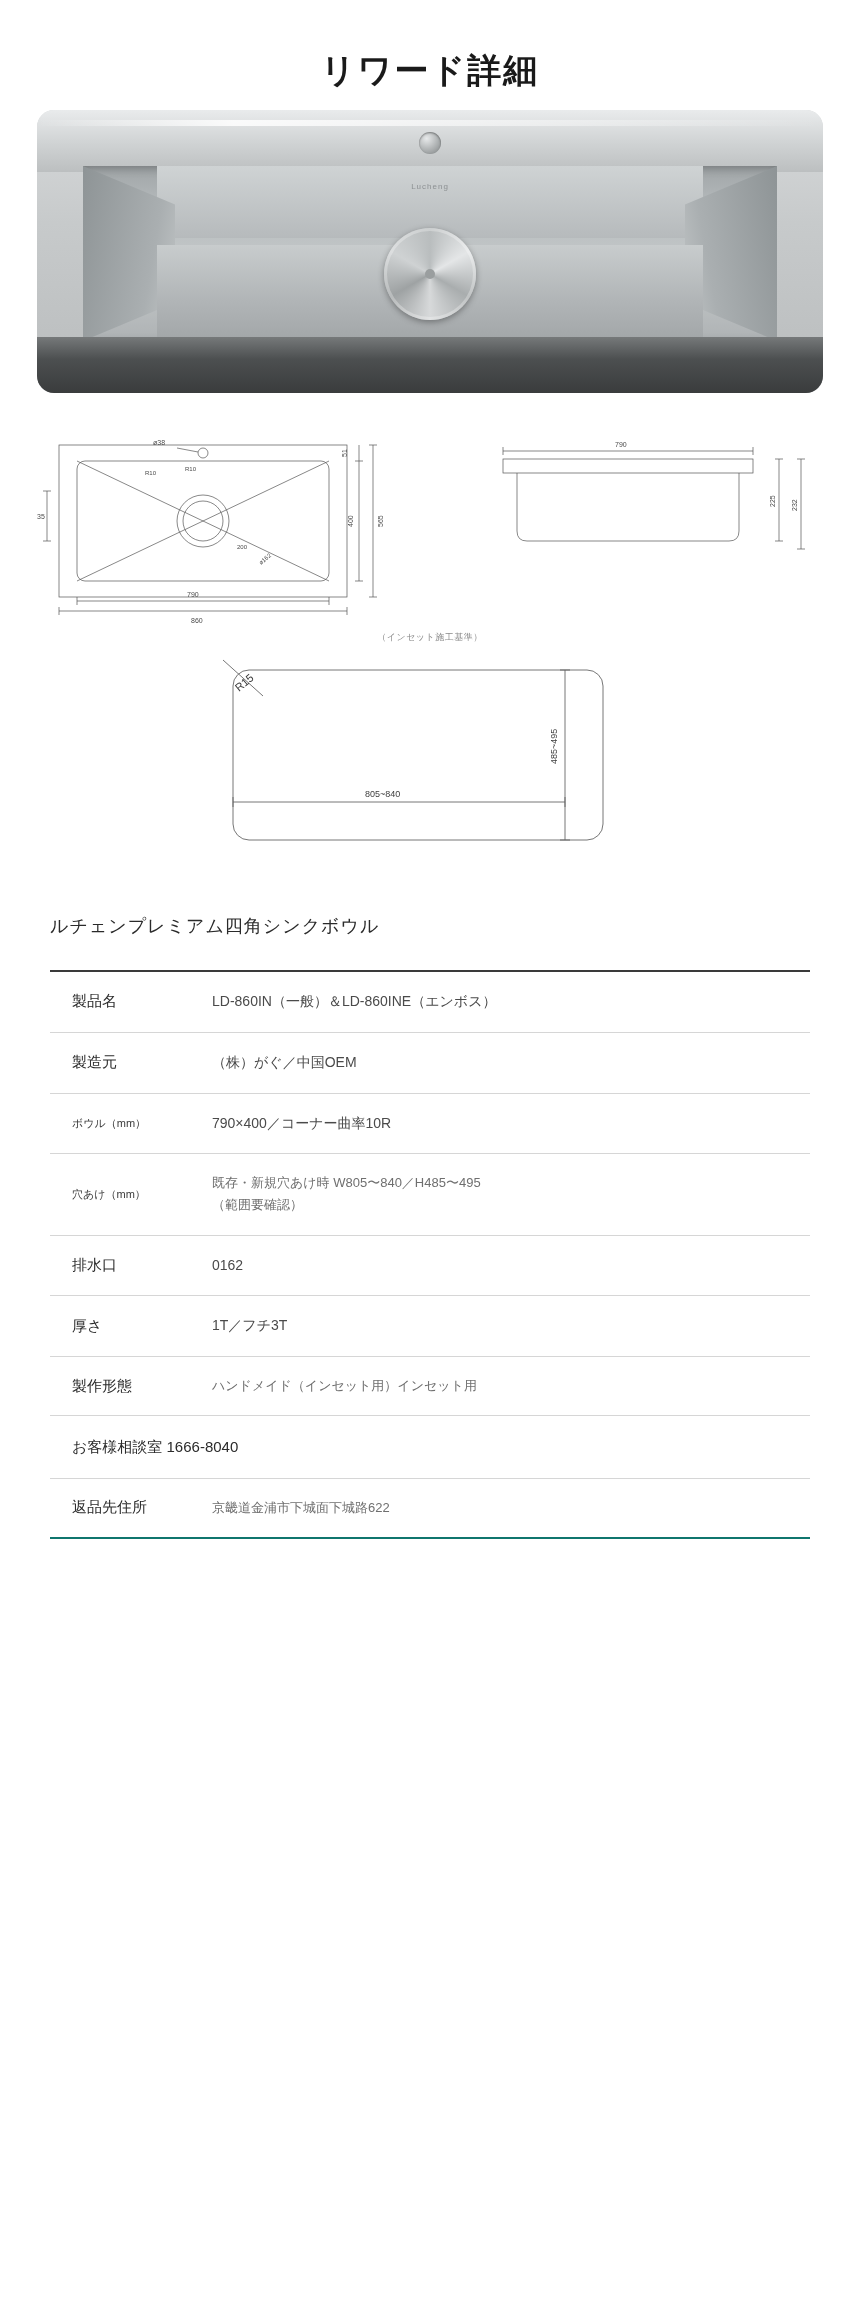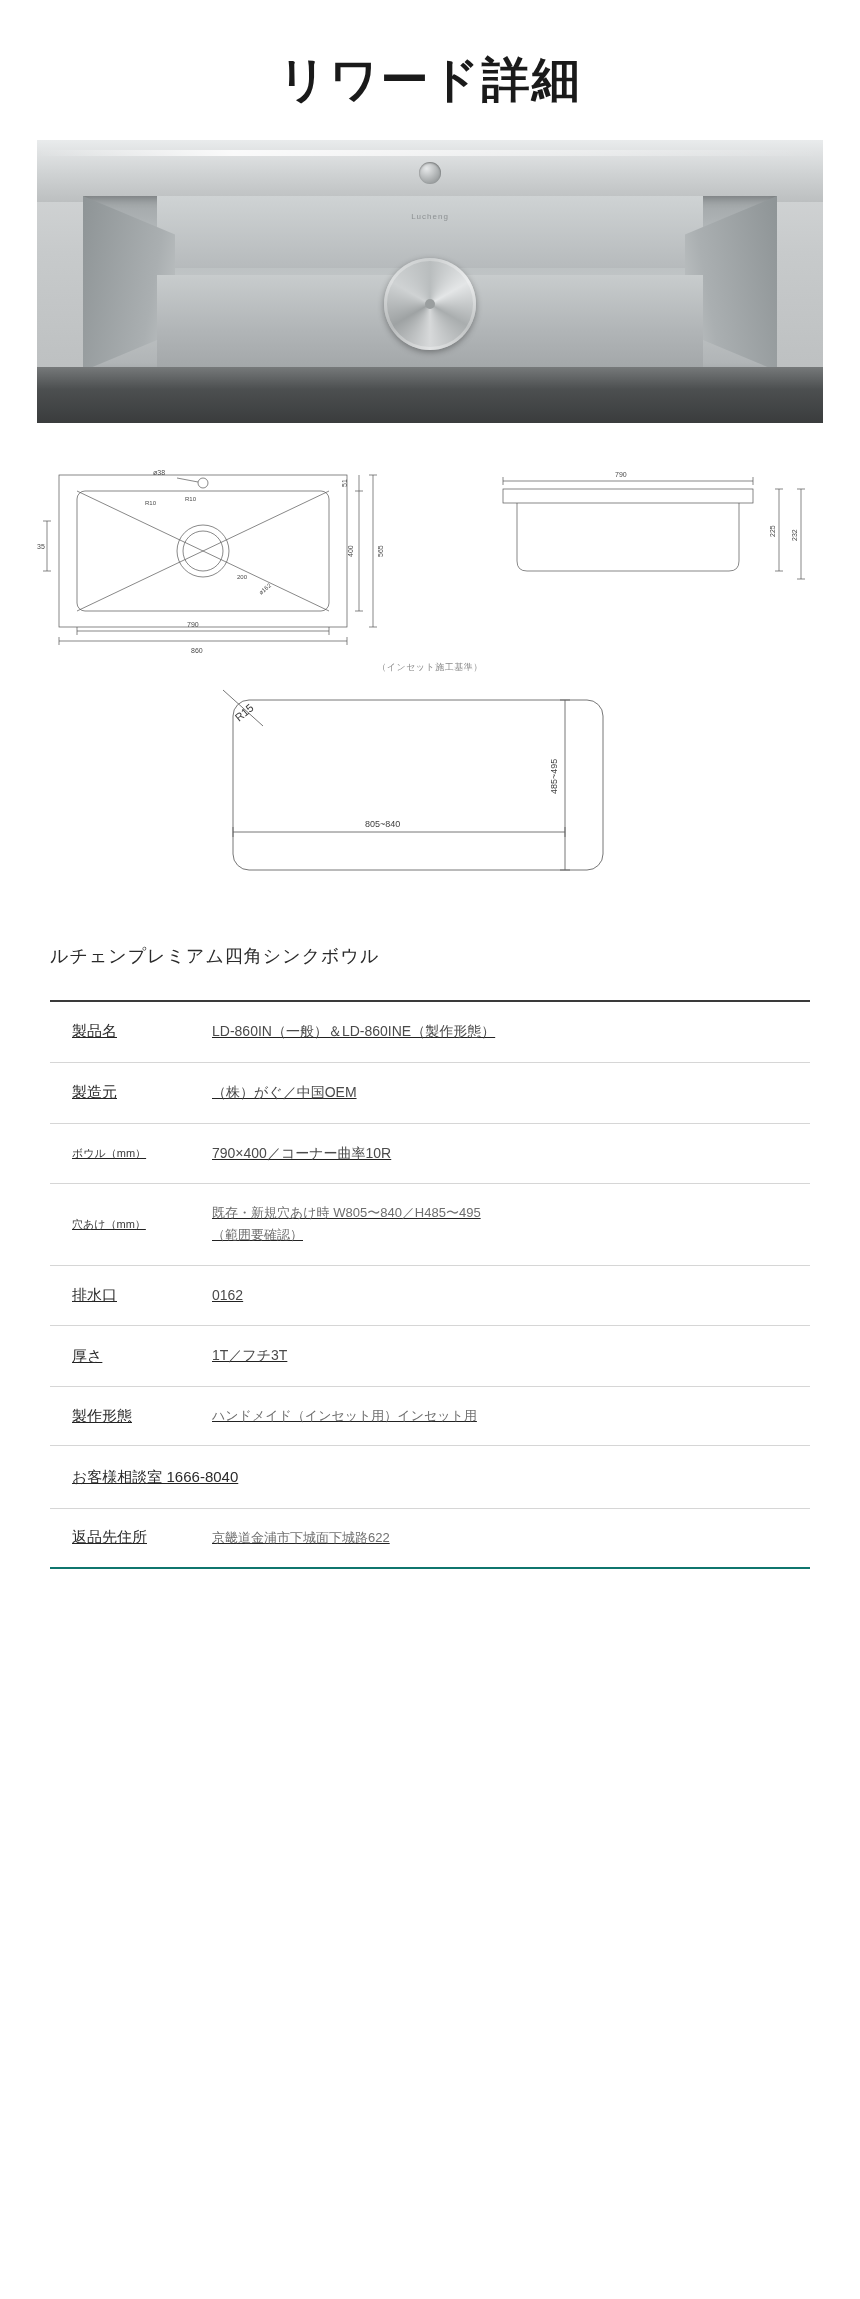--- a/index.html
+++ b/index.html
@@ -18,36 +18,37 @@
   .page {
     width: 860px;
     margin: 0 auto;
     padding: 0;
     position: relative;
   }
 
   
   .page-title {
     text-align: center;
-    font-size: 48px;
+    font-size: 34px;
     font-weight: 700;
     letter-spacing: 2px;
     color: #1a1a1a;
     padding-top: 48px;
-    padding-bottom: 28px;
+    padding-bottom: 16px;
   }
 
   
   .hero {
     width: 786px;
     height: 283px;
     margin: 0 auto 38px auto;
     position: relative;
     overflow: hidden;
     background: linear-gradient(180deg,#d8dadb 0%, #c7cacb 40%, #b9bcbd 100%);
+    border-radius: 17px;
   }
   .hero .rim-top {
     position: absolute;
     left: 0; top: 0; right: 0; height: 62px;
     background: linear-gradient(180deg,#e9ebec 0%, #cfd2d3 55%, #bcbfc0 100%);
   }
   .hero .rim-sheen {
     position: absolute;
     left: 0; top: 10px; right: 0; height: 6px;
     background: linear-gradient(90deg, rgba(255,255,255,.0) 0%, rgba(255,255,255,.85) 25%, rgba(255,255,255,.5) 60%, rgba(255,255,255,.0) 100%);
@@ -147,21 +148,21 @@
     font-size: 18px;
     color: #2a2a2a;
     letter-spacing: 1px;
   }
   table.spec {
     width: 760px;
     margin: 0 auto;
     border-collapse: collapse;
     table-layout: fixed;
   }
-  table.spec tr { border-bottom: 1px solid #d6d6d6; text-decoration: underline; }
+  table.spec tr { border-bottom: 1px solid #d6d6d6; }
   table.spec tr:first-child { border-top: 2px solid #3a3a3a; }
   table.spec tr.last-row { border-bottom: 2px solid #0f766e; }
   table.spec th {
     width: 150px;
     text-align: left;
     font-weight: 400;
     font-size: 15px;
     color: #2b2b2b;
     padding: 18px 0 18px 22px;
     vertical-align: middle;
@@ -297,21 +298,21 @@
       </g>
     </svg>
   </div>
 
   <div class="spec-title">ルチェンプレミアム四角シンクボウル</div>
 
   <table class="spec">
     <tbody>
       <tr>
         <th>製品名</th>
-        <td>LD-860IN（一般）＆LD-860INE（製作形態）</td>
+        <td>LD-860IN（一般）＆LD-860INE（エンボス）</td>
       </tr>
       <tr>
         <th>製造元</th>
         <td>（株）がぐ／中国OEM</td>
       </tr>
       <tr>
         <th class="small">ボウル（mm）</th>
         <td>790×400／コーナー曲率10R</td>
       </tr>
       <tr>

